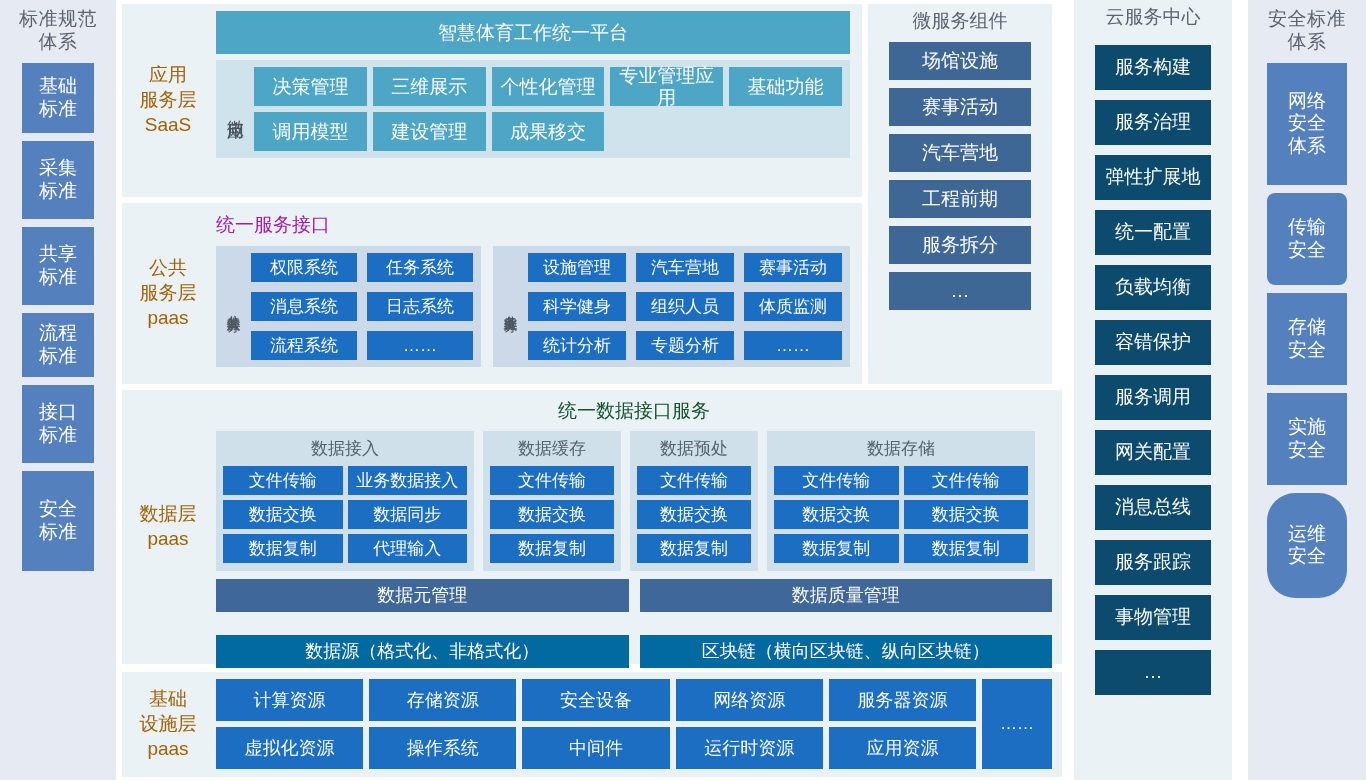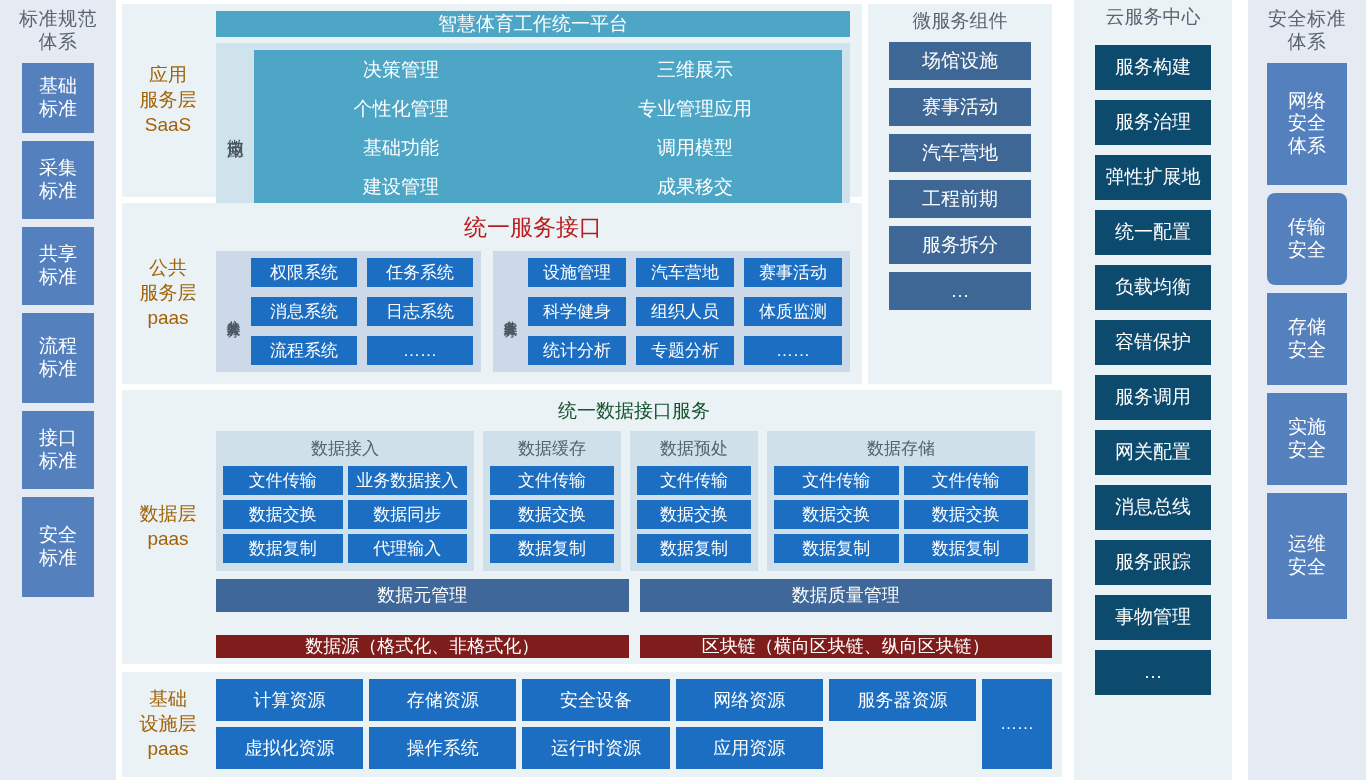--- a/index.html
+++ b/index.html
@@ -58,27 +58,27 @@
   .app-micro-wrap{
     background:#cfe3ec;margin:0 12px 8px 2px;padding:7px 8px;display:flex;gap:7px;
     box-sizing:border-box;
   }
   .vlabel{
     writing-mode:vertical-rl;text-orientation:upright;
     display:flex;align-items:center;justify-content:center;
     color:#4b5560;font-size:17px;letter-spacing:2px;flex:0 0 auto;
     padding:0 3px;line-height:1;
   }
-  .app-grid{flex:1;display:grid;grid-template-columns:repeat(2,1fr);gap:0;}
+  .app-grid{flex:1;display:grid;grid-template-columns:repeat(5,1fr);gap:6px;}
   .app-grid .box{background:#4ea6c6;height:39px;font-size:19px;}
 
   
   #layer-pub{top:203px;height:181px;}
   #layer-pub .layer-body{padding:6px 12px 8px 2px;}
-  .pub-title{text-align:center;color:#b91c1c;font-size:23px;margin:3px 0 8px;}
+  .pub-title{color:#a21caf;font-size:19px;margin:3px 0 8px;}
   .pub-row{display:flex;gap:12px;}
   .pub-group{background:#ccd9e8;padding:7px 8px;display:flex;gap:7px;box-sizing:border-box;}
   .pub-group .vlabel{font-size:14px;letter-spacing:1px;}
   .pub-grid{flex:1;display:grid;gap:10px;}
   .pub-grid.c2{grid-template-columns:repeat(2,1fr);}
   .pub-grid.c3{grid-template-columns:repeat(3,1fr);}
   .pub-grid .box{background:#1b6ec2;height:29px;font-size:17px;}
 
   
   #layer-data{top:390px;height:274px;width:940px;}
@@ -87,21 +87,21 @@
   .data-groups{display:flex;gap:9px;margin-bottom:8px;}
   .data-group{background:#cfe0ea;padding:4px 7px 8px;box-sizing:border-box;}
   .data-group .gh{text-align:center;color:#55606b;font-size:17px;margin:2px 0 6px;}
   .data-cells{display:grid;gap:5px;}
   .data-cells.c1{grid-template-columns:1fr;}
   .data-cells.c2{grid-template-columns:repeat(2,1fr);}
   .data-cells .box{background:#1b6ec2;height:29px;font-size:17px;}
   .data-bars{display:flex;gap:11px;}
   .data-col{flex:1;display:flex;flex-direction:column;gap:23px;}
   .bar-mgmt{background:#3f6799;height:33px;font-size:18px;}
-  .bar-src{background:#7f1d1d;height:23px;font-size:18px;}
+  .bar-src{background:#0369a1;height:33px;font-size:18px;}
 
   
   #layer-infra{top:672px;height:105px;width:940px;}
   #layer-infra .layer-body{padding:7px 10px 8px 2px;}
   .infra-wrap{display:flex;gap:6px;height:100%;}
   .infra-grid{flex:1;display:grid;grid-template-columns:repeat(5,1fr);grid-template-rows:1fr 1fr;gap:6px;}
   .infra-grid .box{background:#1b6ec2;font-size:18px;}
   .infra-more{
     width:70px;flex:0 0 70px;background:#1b6ec2;color:#fff;font-size:17px;
     display:flex;align-items:center;justify-content:center;
@@ -133,21 +133,21 @@
     <div id="left-rail-items">
         <div class="rail-item" style="height: 70px;">
           <span>基础<br>标准</span>
         </div>
         <div class="rail-item" style="height: 78px;">
           <span>采集<br>标准</span>
         </div>
         <div class="rail-item" style="height: 78px;">
           <span>共享<br>标准</span>
         </div>
-        <div class="rail-item" style="height: 90px;">
+        <div class="rail-item" style="height: 64px;">
           <span>流程<br>标准</span>
         </div>
         <div class="rail-item" style="height: 78px;">
           <span>接口<br>标准</span>
         </div>
         <div class="rail-item" style="height: 100px;">
           <span>安全<br>标准</span>
         </div>
       </div>
   </div>
@@ -270,20 +270,21 @@
       <div class="layer-body">
         <div class="infra-wrap">
           <div class="infra-grid" id="infra-grid">
               <div class="box">计算资源</div>
               <div class="box">存储资源</div>
               <div class="box">安全设备</div>
               <div class="box">网络资源</div>
               <div class="box">服务器资源</div>
               <div class="box">虚拟化资源</div>
               <div class="box">操作系统</div>
+              <div class="box">中间件</div>
               <div class="box">运行时资源</div>
               <div class="box">应用资源</div>
             </div>
           <div class="infra-more">……</div>
         </div>
       </div>
     </div>
 
   </div>
 
@@ -325,19 +326,19 @@
         </div>
         <div class="rail-item" style="height: 92px; border-radius: 8px;">
           <span>传输<br>安全</span>
         </div>
         <div class="rail-item" style="height: 92px;">
           <span>存储<br>安全</span>
         </div>
         <div class="rail-item" style="height: 92px;">
           <span>实施<br>安全</span>
         </div>
-        <div class="rail-item" style="height: 126px;">
+        <div class="rail-item" style="height: 105px; border-radius: 28px;">
           <span>运维<br>安全</span>
         </div>
       </div>
   </div>
 
 </div>
 
 </body></html>

